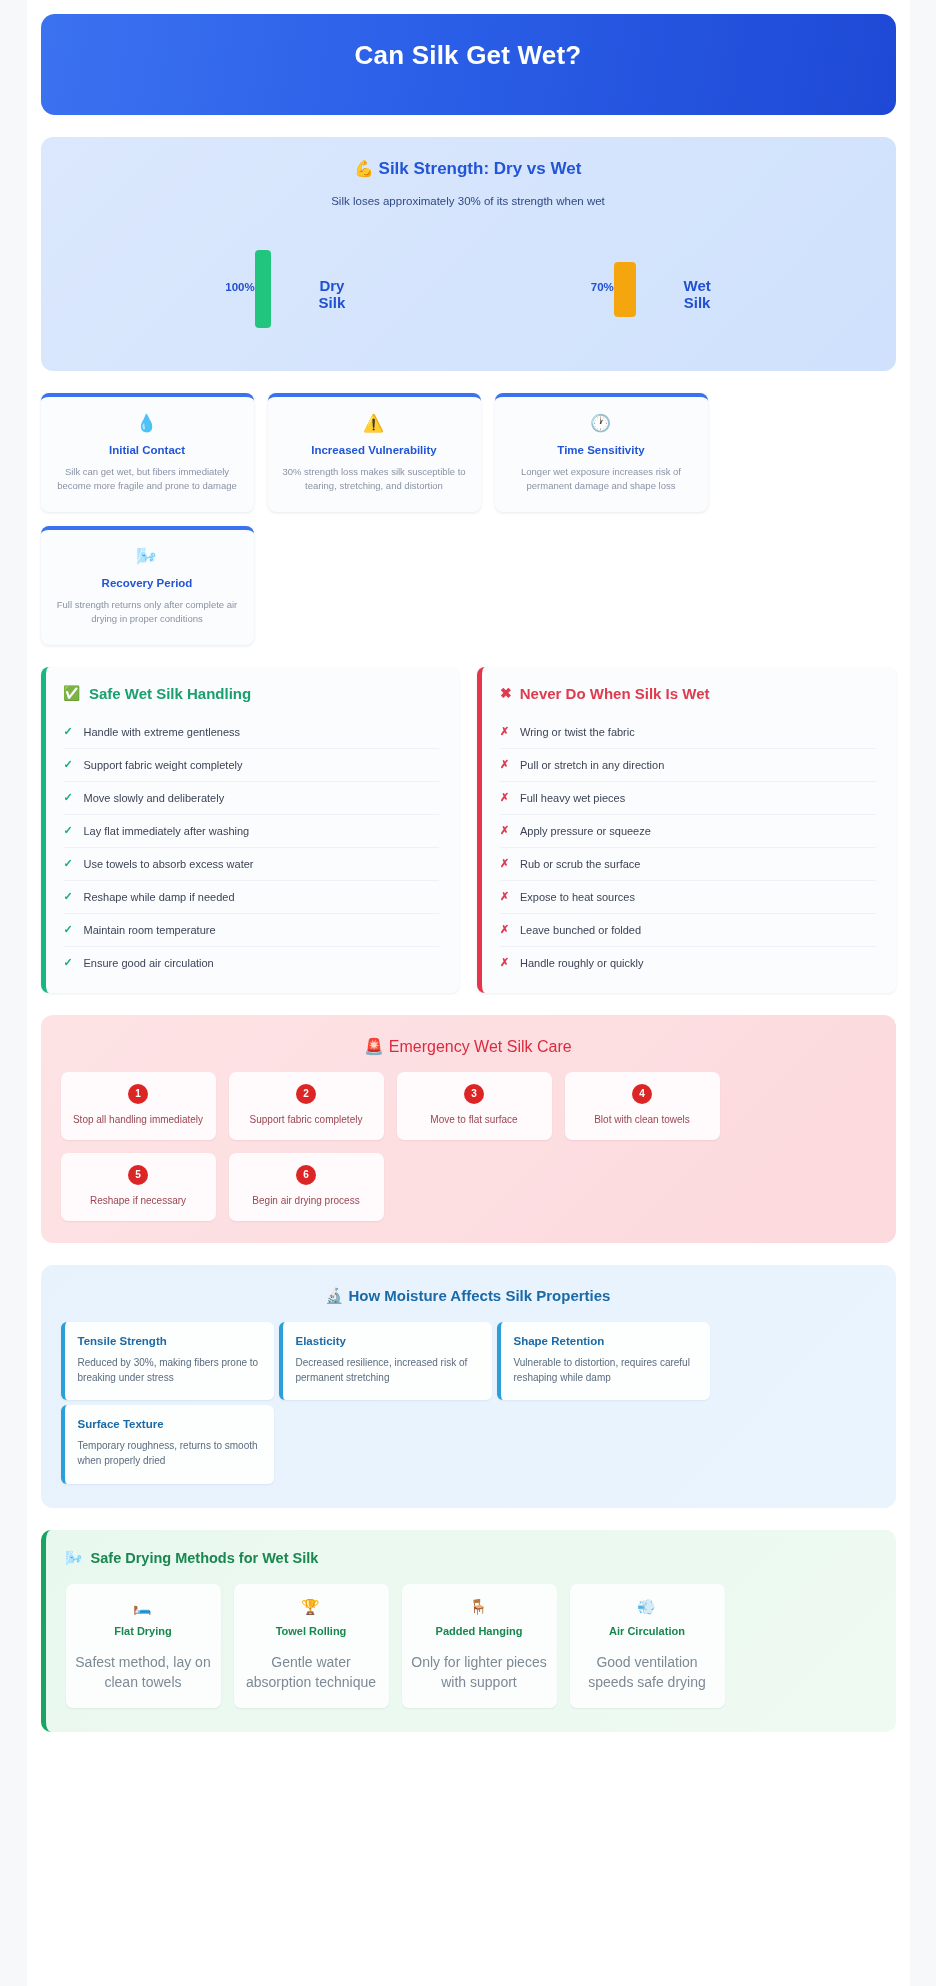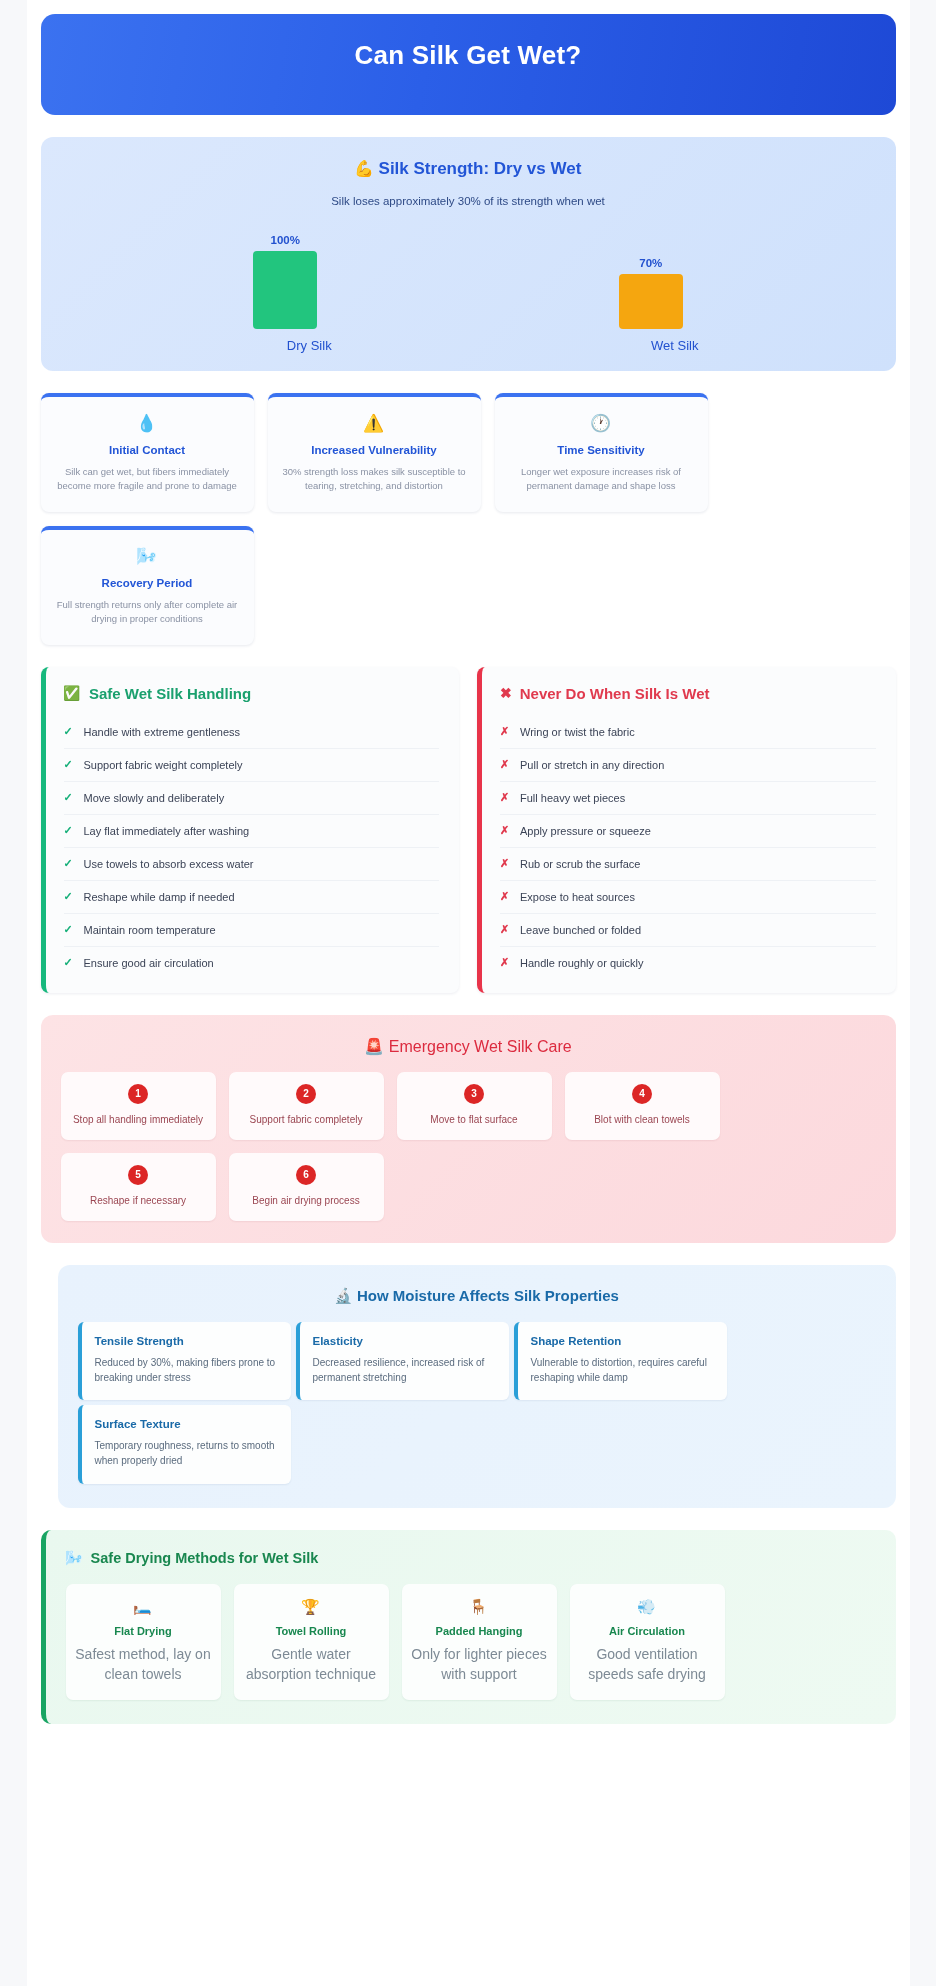--- a/index.html
+++ b/index.html
@@ -60,39 +60,38 @@
   }
   .bars {
     display: flex;
     justify-content: space-around;
     align-items: flex-end;
     height: 128px;
     padding: 0 40px;
   }
   .bar-col {
     display: flex;
-    flex-direction: column;
     align-items: center;
     justify-content: flex-end;
     height: 100%;
     width: 120px;
   }
   .bar-val {
     font-size: 11.5px;
     font-weight: bold;
     color: #2251cf;
     margin-bottom: 5px;
   }
   .bar {
     width: 64px;
     border-radius: 4px 4px 4px 4px;
   }
   .bar-label {
-    font-size: 13px;
-    font-weight: normal;
+    font-size: 15px;
+    font-weight: bold;
     color: #2251cf;
     margin-top: 9px;
     margin-left: 48px;
   }
 
   
   .info-grid {
     display: flex;
     flex-wrap: wrap;
     gap: 14px;
@@ -187,21 +186,20 @@
     line-height: 20px;
     margin: 0 auto 9px auto;
   }
   .step-text { font-size: 10px; color: #9b4652; line-height: 1.4; }
 
   
   .moist-card {
     background: linear-gradient(135deg, #e8f2fd 0%, #eaf4fd 100%);
     border-radius: 12px;
     padding: 22px 20px 24px 20px;
-    margin-left: 17px;
   }
   .moist-title {
     text-align: center;
     font-size: 15px;
     font-weight: bold;
     color: #1a6aa8;
     margin-bottom: 17px;
   }
   .moist-grid { display: flex; flex-wrap: wrap; gap: 5px; }
   .moist-item {
@@ -243,21 +241,21 @@
     border-radius: 7px;
     padding: 14px 8px 16px 8px;
     text-align: center;
     box-shadow: 0 1px 2px rgba(20,80,50,.07);
   }
   .dry-icon { font-size: 15px; display: block; margin-bottom: 9px; }
   .dry-name {
     font-size: 11px;
     font-weight: bold;
     color: #18874f;
-    margin-bottom: 7px;
+    margin-bottom: 15px;
   }
   .dry-desc { font-size: 14px; color: #7d8a95; line-height: 1.45; }
 </style>
 </head>
 <body>
 
 <div class="page">
 
   <div class="header">
     <h1>Can Silk Get Wet?</h1>

